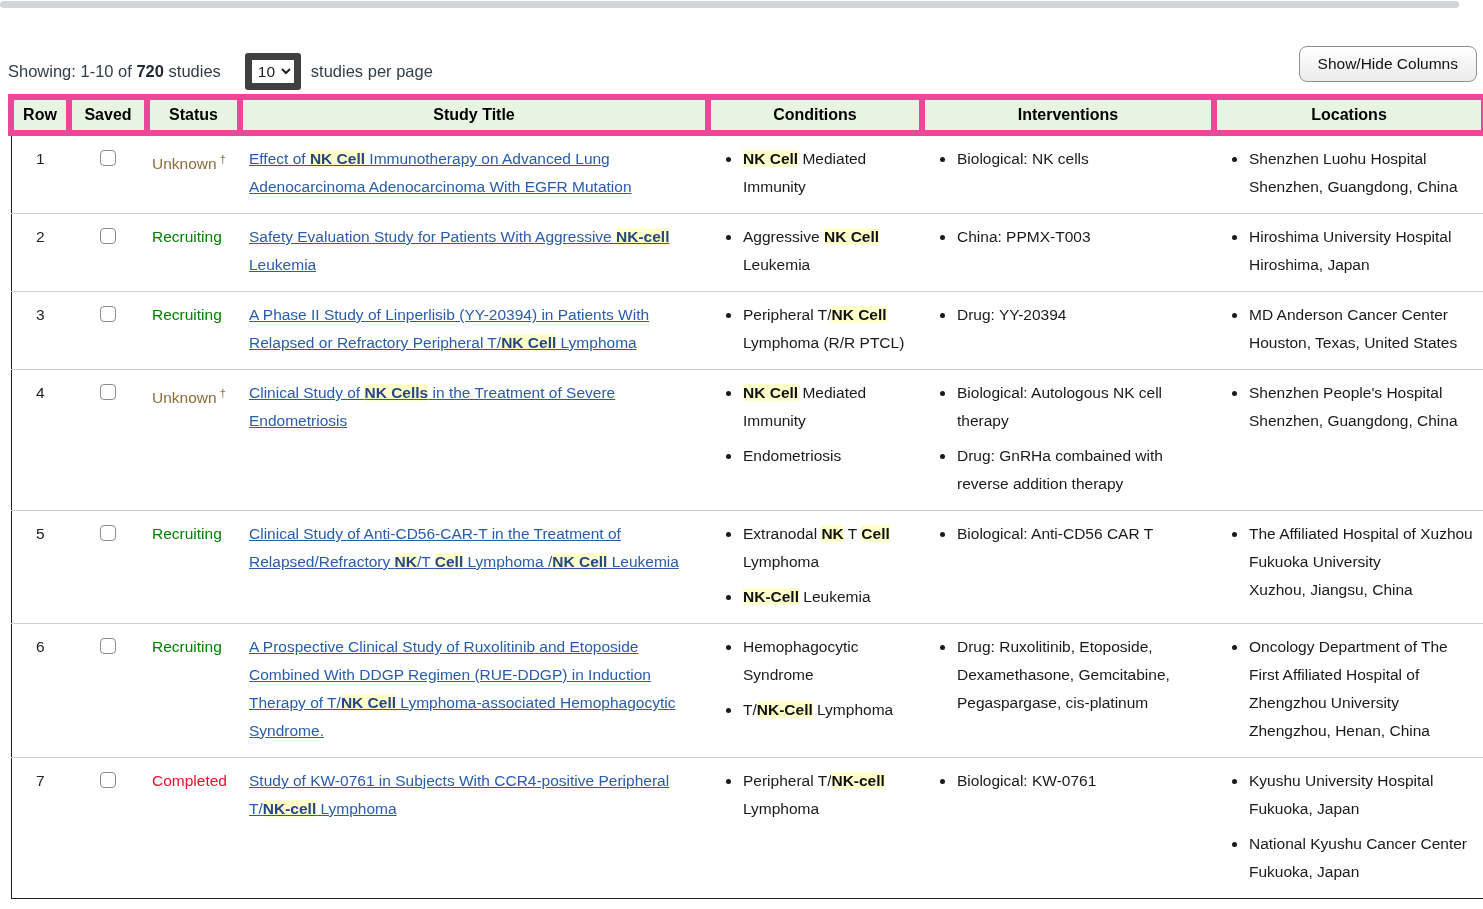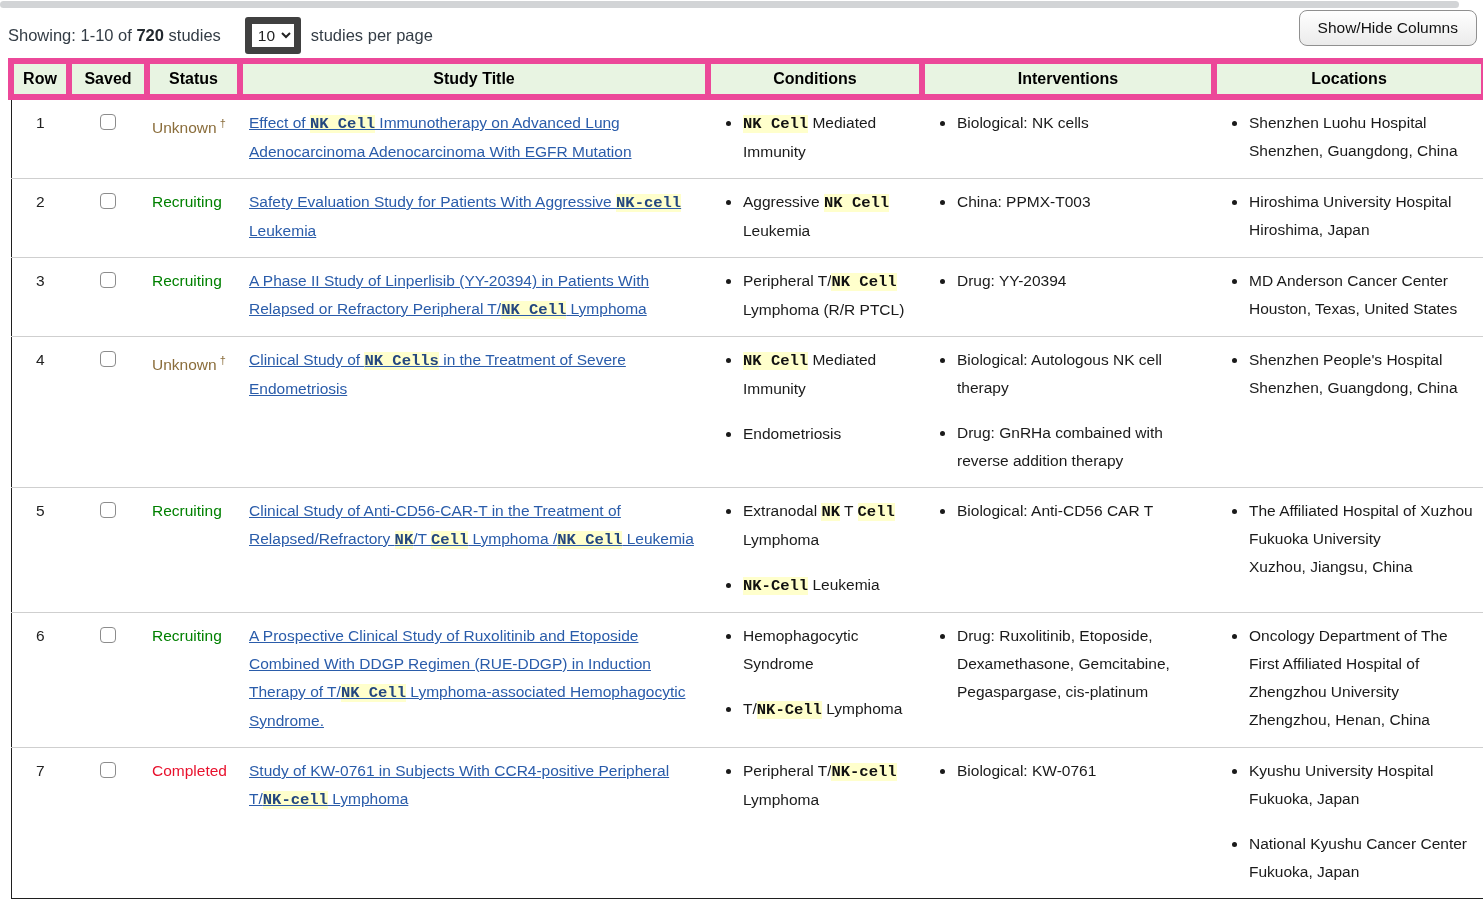--- a/index.html
+++ b/index.html
@@ -6,21 +6,21 @@
   html, body { margin:0; padding:0; }
   body {
     width:1483px; height:909px; overflow:hidden;
     background:#fff; color:#1a1a1a;
     font-family:"Liberation Sans","DejaVu Sans",sans-serif;
   }
   
   .top-scroll { height:7px; width:1459px; margin:1px 0 0 0; background:#d2d4d6; border-radius:4px; }
 
   
-  .toolbar { position:relative; height:50px; display:flex; align-items:center; padding:4px 8px 0 8px; font-size:16.5px; color:#343d46; }
+  .toolbar { position:relative; height:50px; display:flex; align-items:center; padding:4px 8px 0 8px; font-size:16.5px; color:#343d46;margin-top:36px; }
   .toolbar b { color:#23292f; }
   .per-page-select { margin:0 10px 0 24px; font-size:15.5px; padding:2px 2px; border:7px solid #404040; border-radius:3px; background:#fff; color:#222; }
   .show-hide-btn {
     position:absolute; right:6px; top:2px;
     font-family:inherit; font-size:15.5px; color:#111;
     padding:8px 18px; border:1px solid #909090; border-radius:8px;
     background:linear-gradient(#ffffff,#ebebeb); cursor:pointer;
   }
 
   
@@ -35,25 +35,25 @@
   td.cell-rownum { text-align:center; color:#222; }
   td.cell-saved { text-align:center; padding-top:11px; }
   input.save-cb { appearance:none; -webkit-appearance:none; width:16px; height:16px; border:1.5px solid #8c8c8c; border-radius:4px; background:#fff; margin:0; cursor:pointer; }
   td.cell-status { padding-left:5px; padding-right:2px; }
   .status-unknown { color:var(--status-unknown,#8a6d3b); }
   .status-recruiting { color:var(--status-recruiting,#008000); }
   .status-completed { color:var(--status-completed,#e8112d); }
   sup.dagger { font-size:11px; margin-left:3px; }
   td.cell-title { padding-left:9px; }
   td.cell-title a { color:var(--link,#2a5caa); text-decoration:underline; }
-  .hl { background:var(--highlight-bg,#ffffcc); font-weight:bold; color:#111;font-family:Liberation Mono, monospace; }
+  .hl { background:var(--highlight-bg,#ffffcc); font-weight:bold; color:#111; }
   td.cell-title a .hl { color:var(--link-highlight,#24477e); }
   td ul { margin:0; padding:0 0 0 26px; list-style:disc; }
   td li { padding-left:1px; }
-  td li + li { margin-top:17px; }
+  td li + li { margin-top:7px; }
   .loc-line { display:block; }
 </style>
 </head>
 <body>
 
 <div class="top-scroll"></div>
 
 <div class="toolbar">
   <span><span>Showing: </span><span>1-10</span><span> of </span><b>720</b><span> studies</span></span>
   <select class="per-page-select">

